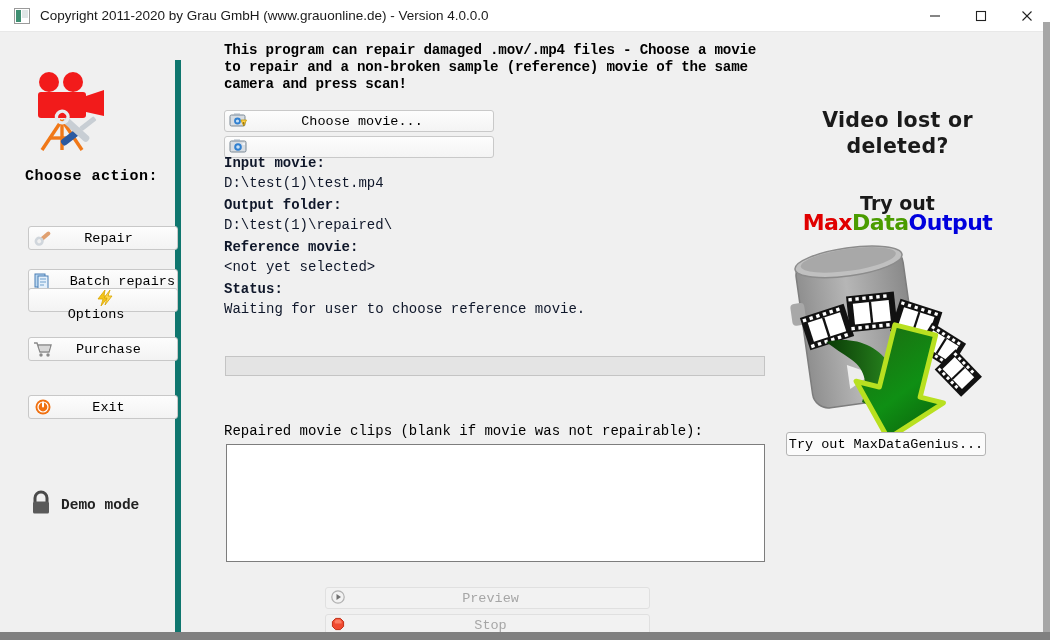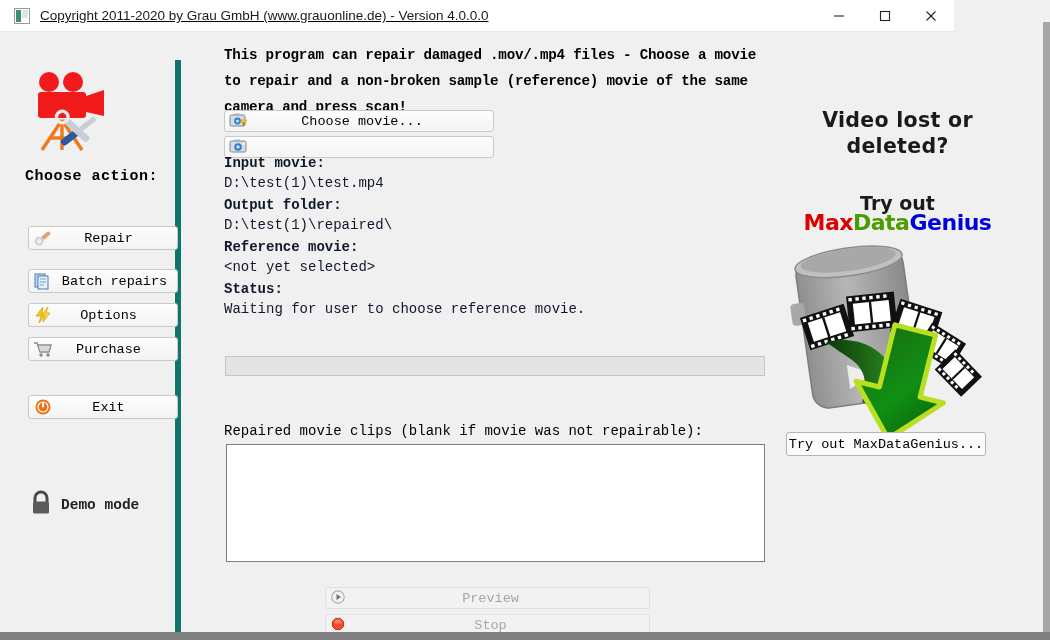--- a/index.html
+++ b/index.html
@@ -12,25 +12,24 @@
   #app {
     position: relative;
     width: 1050px; height: 640px;
     background: #f0f0f0;
     overflow: hidden;
   }
 
   
   .titlebar {
     position: absolute; left: 0; top: 0;
-    width: 954px; height: 32px;
+    width: 1050px; height: 32px;
     background: #ffffff;
     display: flex; align-items: center;
     border-bottom: 1px solid #e8e8e8;
-    text-decoration: underline;
   }
   .tb-icon {
     width: 16px; height: 16px;
     margin-left: 14px; margin-right: 10px;
     position: relative; flex: 0 0 auto;
     border: 1px solid #9a9a9a; background: #ffffff;
   }
   .tb-icon::before {
     content: ""; position: absolute; left: 1px; top: 1px;
     width: 5px; height: 12px; background: #3f8f72;
@@ -83,21 +82,21 @@
   }
   .side-btn .sb-ico {
     width: 22px; height: 18px; flex: 0 0 auto;
     margin-left: 3px; position: relative;
   }
   .side-btn .sb-label {
     flex: 1 1 auto; text-align: center;
     padding-right: 14px;
     white-space: nowrap;
   }
-  .side-btn.tight .sb-label { padding-right: 2px; text-align: center; }
+  .side-btn.tight .sb-label { padding-right: 2px; text-align: right; }
 
   .demo-mode {
     position: absolute; left: 30px; top: 430px;
     display: flex; align-items: center; gap: 9px;
   }
   .demo-label {
     font-family: "Liberation Mono", monospace;
     font-size: 14.5px; font-weight: bold; color: #222;
   }
 
@@ -105,21 +104,21 @@
   .main {
     position: absolute; left: 210px; top: 32px;
     width: 560px; height: 608px;
     background: #f0f0f0;
   }
   .desc {
     position: absolute; left: 14px; top: 10px;
     width: 545px;
     font-family: "Liberation Mono", monospace;
     font-size: 14.2px; font-weight: bold; color: #000;
-    line-height: 26px; letter-spacing: -0.2px;
+    line-height: 17px; letter-spacing: -0.2px;
   }
   .wide-btn {
     position: absolute;
     background: linear-gradient(#fdfdfd, #f4f4f4);
     border: 1px solid #c9c9c9; border-radius: 3px;
     display: flex; align-items: center;
     font-family: "Liberation Mono", monospace;
     font-size: 13.5px; color: #000;
     cursor: default;
     margin-top: 16px;
@@ -286,21 +285,21 @@
           <rect x="3" y="2" width="10" height="13" fill="#bcd8f0" stroke="#4a7fb5" stroke-width="1"></rect>
           <rect x="6" y="4" width="10" height="13" fill="#e4f0fb" stroke="#4a7fb5" stroke-width="1"></rect>
           <line x1="8" y1="7" x2="14" y2="7" stroke="#6f9fcc" stroke-width="1"></line>
           <line x1="8" y1="10" x2="14" y2="10" stroke="#6f9fcc" stroke-width="1"></line>
           <line x1="8" y1="13" x2="12" y2="13" stroke="#6f9fcc" stroke-width="1"></line>
         </svg>
       </span>
       <span class="sb-label">Batch repairs</span>
     </div>
 
-    <div class="side-btn" style="top:243px;">
+    <div class="side-btn" style="top:228px;flex-direction:column;">
       <span class="sb-ico">
         <svg width="22" height="18" viewBox="0 0 22 18">
           <path d="M11 1 L4 10 L9 10 L7 17 L15 7 L10 7 Z" fill="#f5c518" stroke="#d8a400" stroke-width="0.8"></path>
           <path d="M16 1 L10 9 L13 9 L11 16 L18 7 L14 7 Z" fill="#ffd84d" stroke="#d8a400" stroke-width="0.8"></path>
         </svg>
       </span>
       <span class="sb-label">Options</span>
     </div>
 
     <div class="side-btn" style="top:335px;">
@@ -414,21 +413,21 @@
         </svg>
       </span>
       <span class="wb-label">Save repaired movie</span>
     </div>
   </div>
 
   <div class="promo">
     <div class="promo-h1">Video lost or deleted?</div>
     <div class="promo-h2">Try out</div>
     <div class="promo-brand">
-      <span style="color:#e00000">Max</span><span style="color:#4a9c00">Data</span><span style="color:#0000dd">Genius</span>
+      <span style="color:#e00000">Max</span><span style="color:#4a9c00">Data</span><span style="color:#0000dd">Output</span>
     </div>
 
     <div class="promo-art">
       <svg width="210" height="215" viewBox="0 0 210 215">
         <defs>
           <linearGradient id="binG" x1="0" y1="0" x2="1" y2="0">
             <stop offset="0%" stop-color="#8f8f8f"></stop>
             <stop offset="45%" stop-color="#b6b6b6"></stop>
             <stop offset="100%" stop-color="#8a8a8a"></stop>
           </linearGradient>

